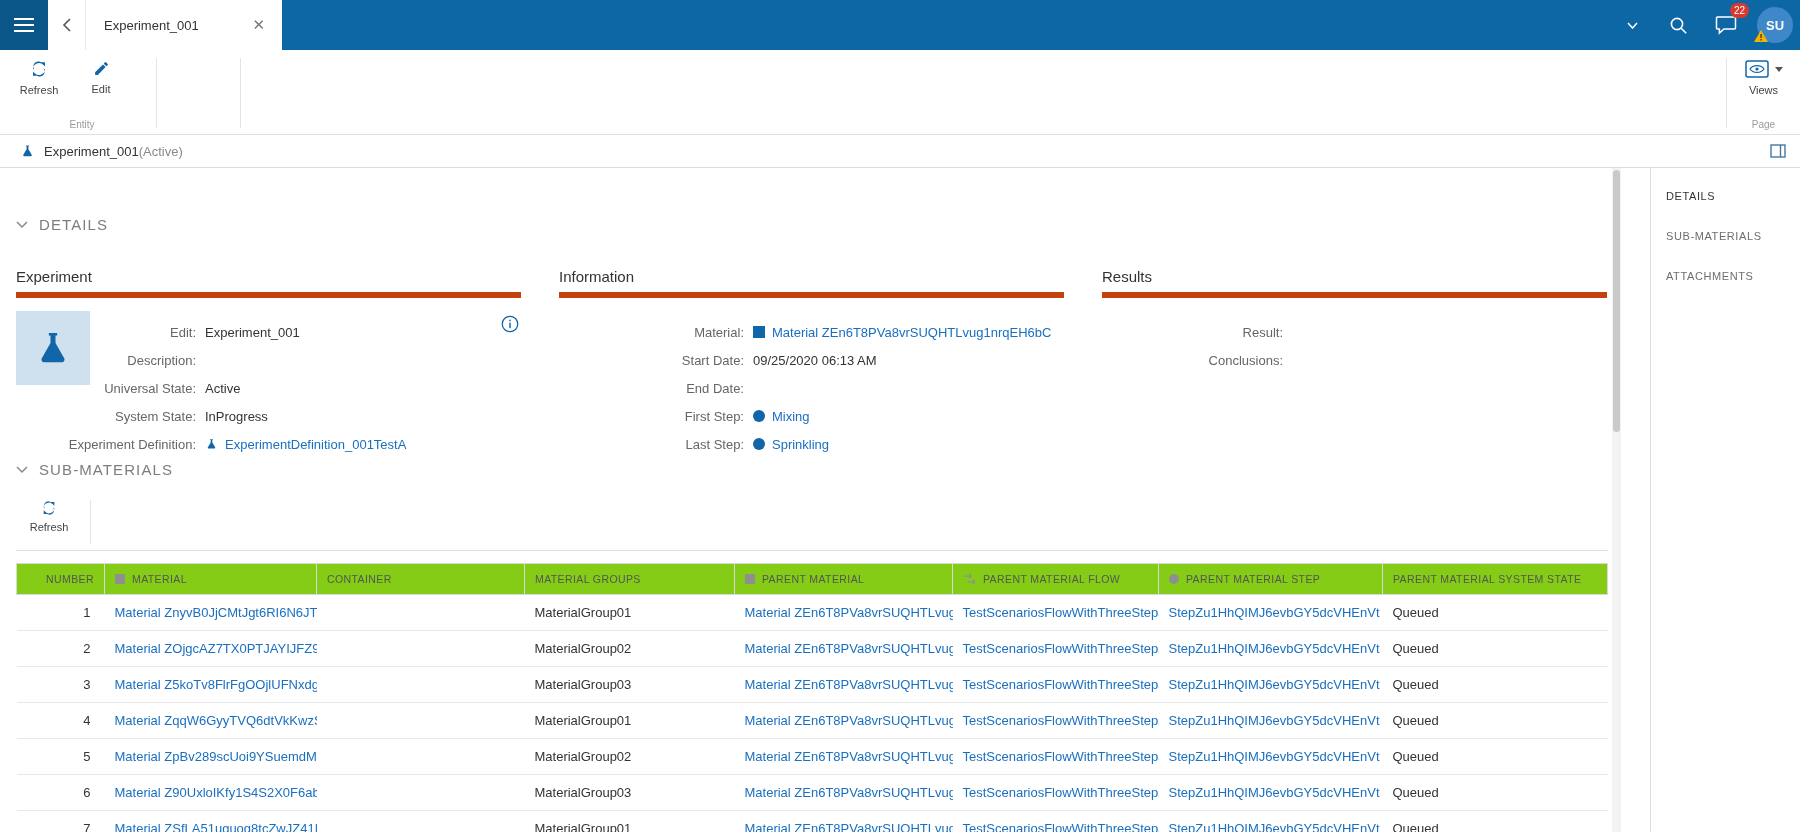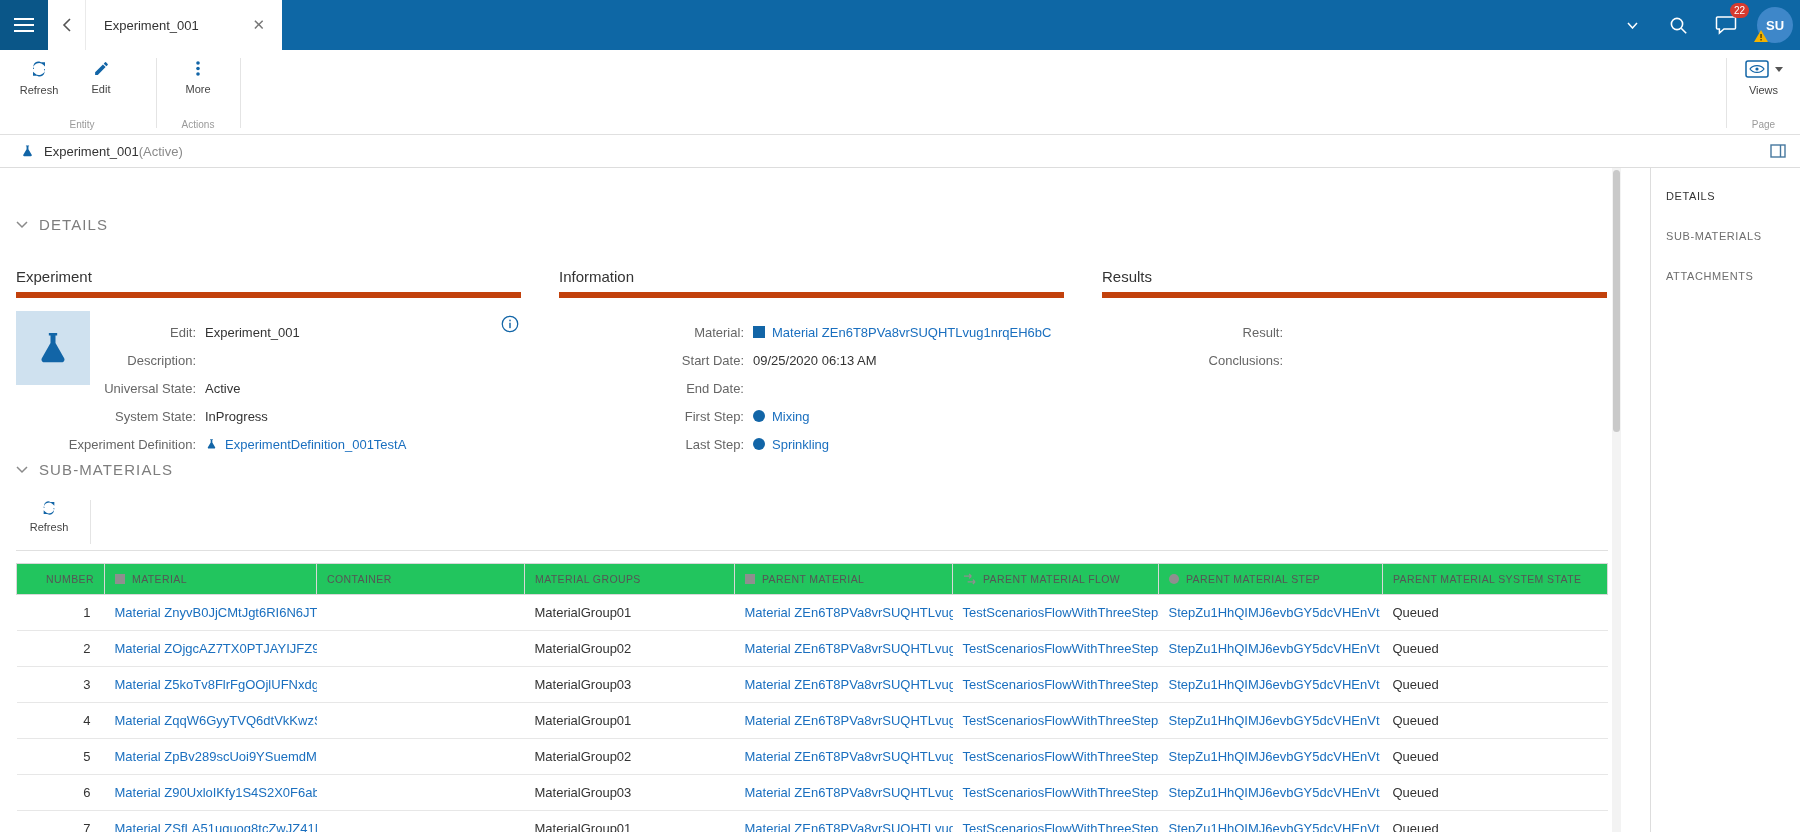--- a/index.html
+++ b/index.html
@@ -77,21 +77,21 @@
   .dot { width:12px; height:12px; border-radius:50%; background:#1265a7; display:inline-block; flex:none; }
 
   
   .submat-toolbar { position:absolute; left:16px; top:326px; width:1592px; height:57px; border-bottom:1px solid #e0e0e0; }
   .sm-refresh { position:absolute; left:2px; top:6px; width:62px; display:flex; flex-direction:column; align-items:center; gap:5px; cursor:pointer; }
   .sm-refresh .lbl { font-size:11px; color:#444; }
   .sm-sep { position:absolute; left:74px; top:6px; width:1px; height:44px; background:#e4e4e4; }
 
   .submat-table { position:absolute; left:16px; top:395px; width:1592px; }
   table { border-collapse:collapse; table-layout:fixed; width:100%; }
-  thead th { height:31px; background:#22c55e; border:1px solid #d8d8d8; padding:0 10px; text-align:left; font-weight:normal; }
+  thead th { height:31px; background:#84cc16; border:1px solid #d8d8d8; padding:0 10px; text-align:left; font-weight:normal; }
   .th-inner { display:flex; align-items:center; gap:7px; font-size:10.5px; color:#555; letter-spacing:.4px; white-space:nowrap; overflow:hidden; }
   .th-inner.num { justify-content:flex-end; }
   .hsq { width:10px; height:10px; background:#8f8f8f; flex:none; }
   .hdot { width:10px; height:10px; border-radius:50%; background:#8f8f8f; flex:none; }
   tbody td { height:36px; border-bottom:1px solid #e7e7e7; font-size:13px; color:#333;
              padding:0 10px; white-space:nowrap; overflow:hidden; }
   tbody td:first-child { text-align:right; padding-right:14px; }
 </style>
 </head>
 <body>
@@ -159,33 +159,20 @@
       <div class="tbtn">
         <svg width="17" height="17" viewBox="0 0 24 24" fill="#1265a7">
           <path d="M3 17.25V21h3.75L17.8 9.94l-3.75-3.75L3 17.25zM20.7 7.04a1 1 0 0 0 0-1.41L18.37 3.3a1 1 0 0 0-1.41 0l-1.83 1.83 3.75 3.75 1.82-1.84z"></path>
         </svg>
         <span class="lbl">Edit</span>
       </div>
     </div>
     <div class="glabel">Entity</div>
   </div>
   <div class="tsep" style="left:156px;"></div>
-  <div class="tgroup" style="left:157px;width:82px;">
-    <div class="tbtns" style="justify-content:center;">
-      <div class="tbtn">
-        <svg width="16" height="17" viewBox="0 0 16 17" fill="#1265a7">
-          <circle cx="8" cy="3" r="1.8"></circle>
-            <circle cx="8" cy="8.5" r="1.8"></circle>
-            <circle cx="8" cy="14" r="1.8"></circle>
-        </svg>
-        <span class="lbl">More</span>
-      </div>
-    </div>
-    <div class="glabel">Actions</div>
-  </div>
   <div class="tsep" style="left:240px;"></div>
   <div class="tsep" style="left:1726px;"></div>
   <div class="tgroup" style="left:1727px;width:73px;">
     <div class="tbtns" style="justify-content:center;">
       <div class="tbtn">
         <span class="views-ico">
           <svg width="26" height="18" viewBox="0 0 26 18">
             <rect x="1" y="1" width="22" height="16" rx="2" stroke="#1265a7" stroke-width="1.5" fill="none"></rect>
             <path d="M5 9c2.2-3.4 4.7-3.4 7-3.4S16.8 5.6 19 9c-2.2 3.4-4.7 3.4-7 3.4S7.2 12.4 5 9z" stroke="#1265a7" stroke-width="1.2" fill="none"></path>
             <circle cx="12" cy="9" r="1.6" fill="#1265a7"></circle>

